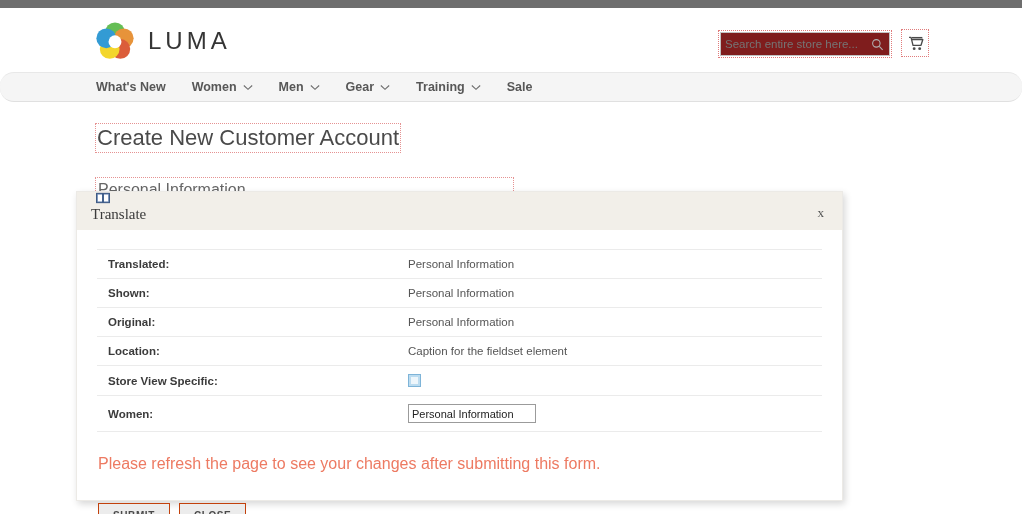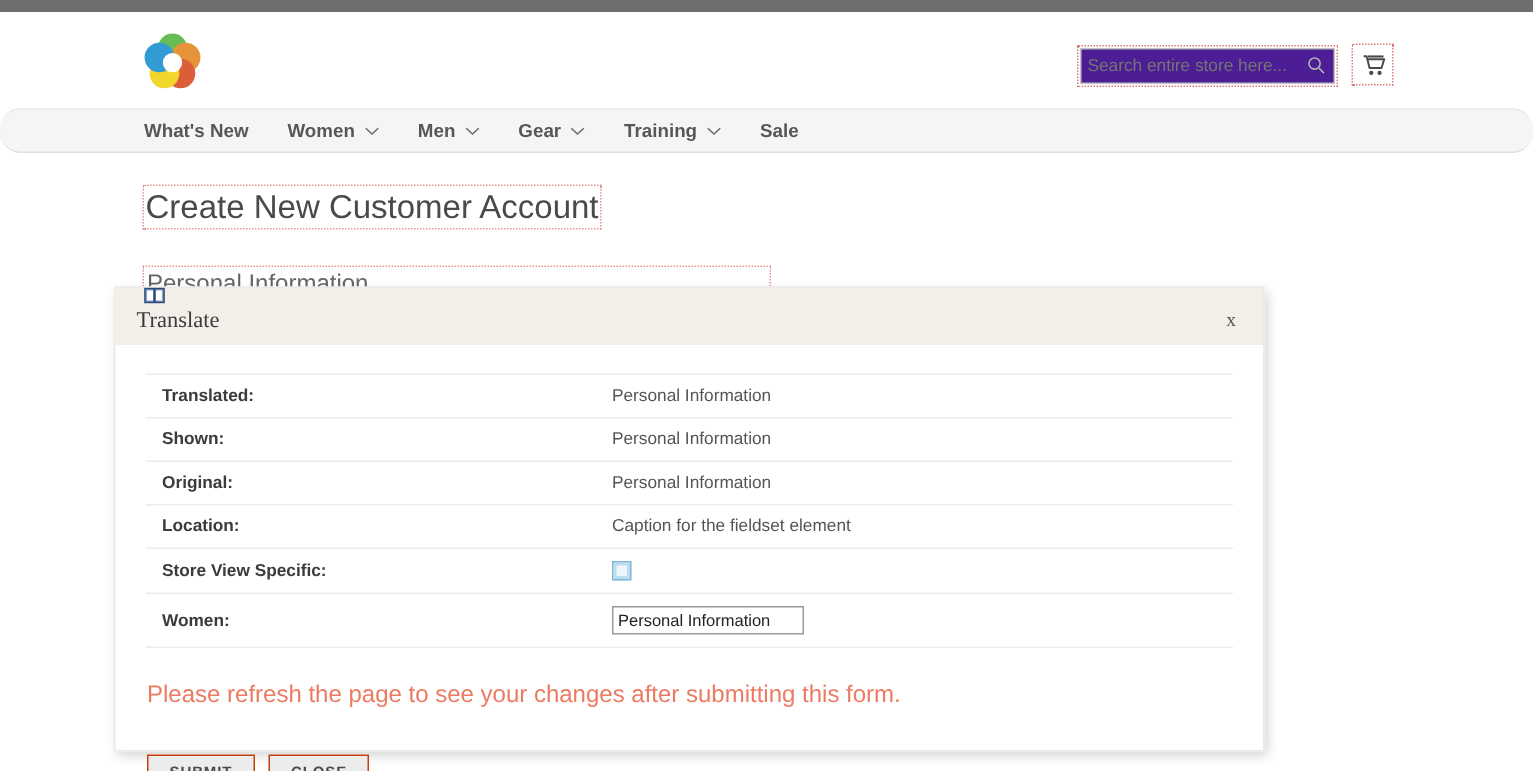--- a/index.html
+++ b/index.html
@@ -55,21 +55,21 @@
     position: absolute;
     right: 96px;
     top: 24px;
     display: flex;
     align-items: flex-start;
   }
   .search-box {
     width: 160px;
     height: 22px;
     border: 1px solid #c2c2c2;
-    background: #4c1d95;
+    background: #7f1d1d;
     position: relative;
     outline: 1px dotted #e07b7b;
     outline-offset: 1px;
     display: flex;
     align-items: center;
     padding: 0 4px;
   }
   .search-box input {
     border: 0;
     outline: 0;
@@ -301,20 +301,21 @@
         <g opacity="0.92">
           <circle cx="50" cy="27" r="26" fill="#58b947"></circle>
           <circle cx="73" cy="43" r="26" fill="#e58a2a"></circle>
           <circle cx="64" cy="71" r="26" fill="#d8502a"></circle>
           <circle cx="36" cy="71" r="26" fill="#f2d31b"></circle>
           <circle cx="27" cy="43" r="26" fill="#2293d1"></circle>
         </g>
         <circle cx="50" cy="52" r="17" fill="#ffffff"></circle>
       </svg>
     </div>
+    <span class="logo-text">LUMA</span>
   </div>
 
   <div class="search-wrap">
     <div class="search-box">
       <input type="text" placeholder="Search entire store here..." style="">
       <span class="search-icon">
         <svg viewBox="0 0 16 16" width="13" height="13" aria-hidden="true">
           <circle cx="6.6" cy="6.6" r="4.6" fill="none" stroke="#b2b2b2" stroke-width="1.3"></circle>
           <line x1="10.2" y1="10.4" x2="14.3" y2="14.5" stroke="#b2b2b2" stroke-width="1.3"></line>
         </svg>

